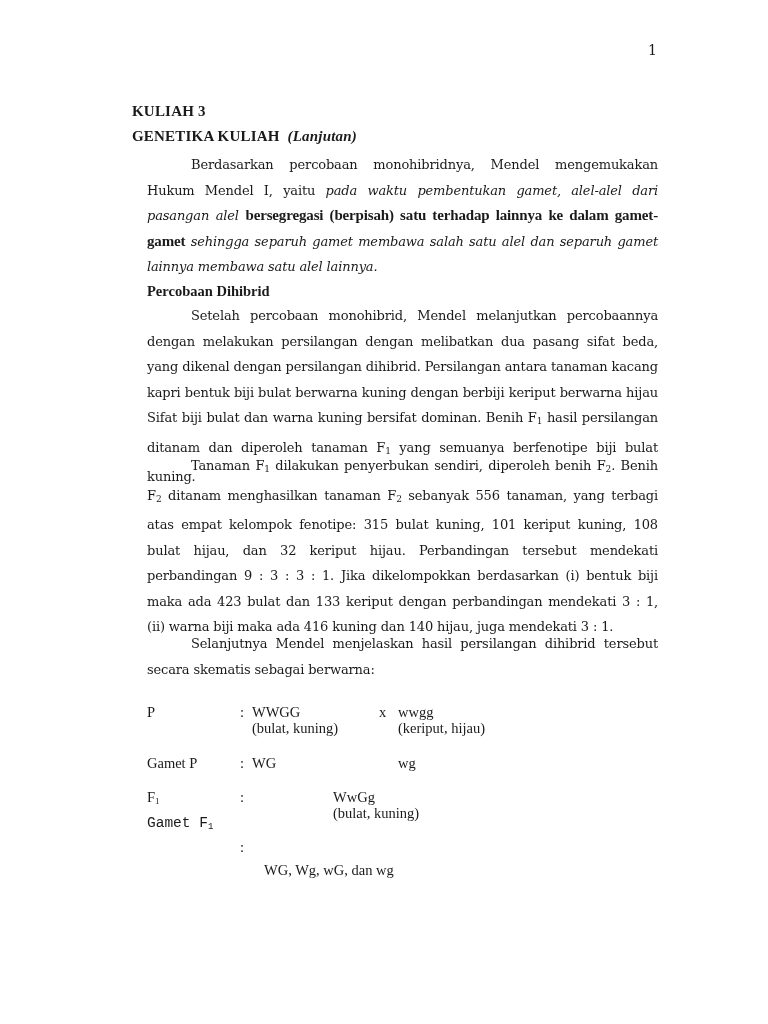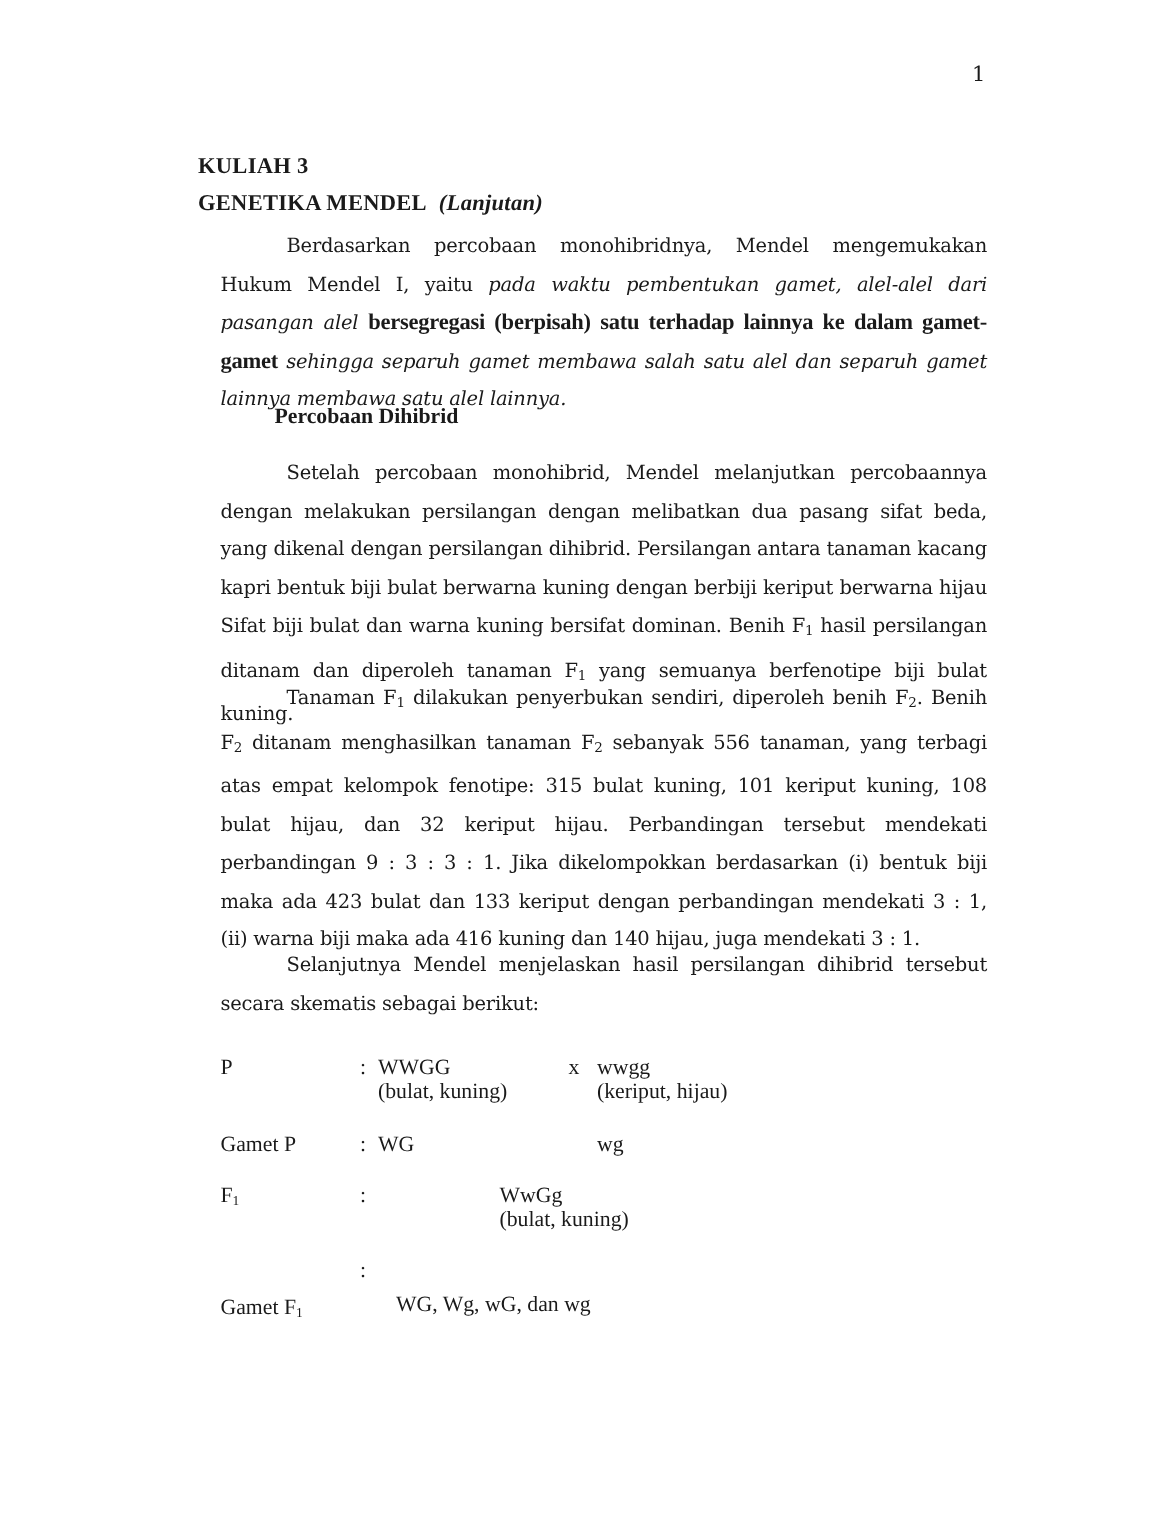--- a/index.html
+++ b/index.html
@@ -20,53 +20,53 @@
     .heading .sub { font-style: italic; margin-top: 48px; }
     .para {
       position: absolute; left: 147px; width: 511px;
       font-size: 13px; line-height: 25.5px; text-align: justify;
       font-family: "DejaVu Serif", serif; letter-spacing: -0.15px;
     }
     .para .indent { display: inline-block; width: 44px; }
     .para .it { font-style: italic; }
     .para .bi { font-weight: bold; font-family: "Liberation Serif", serif; font-size: 15px; }
     .subhead {
-      position: absolute; left: 147px; top: 270px;
-      font-family: "Liberation Serif", serif; font-weight: bold; font-size: 14.5px; margin-left: 36px;
+      position: absolute; left: 147px; top: 283px;
+      font-family: "Liberation Serif", serif; font-weight: bold; font-size: 14.5px;
     }
     .schema { position: absolute; font-family: "Liberation Serif", serif; font-size: 14.5px; line-height: 16px; }
     sub { font-size: 9px; vertical-align: -2px; }
   </style>
 </head>
 <body>
 
 <div class="page-number">1</div>
 
 <div class="heading" style="top:103px;">KULIAH 3</div>
 <div class="heading" style="top:128px;">
-  <span>GENETIKA MENDEL</span>&nbsp;
+  <span>GENETIKA KULIAH</span>&nbsp;
   <span class="sub">(Lanjutan)</span>
 </div>
 
 <div class="para" style="top:152px;">
   <span class="indent"></span><span>Berdasarkan percobaan monohibridnya, Mendel mengemukakan Hukum Mendel I, yaitu </span><span class="it">pada waktu pembentukan gamet, alel-alel dari pasangan alel </span><span class="bi">bersegregasi (berpisah) satu terhadap lainnya ke dalam gamet-gamet</span><span class="it"> sehingga separuh gamet membawa salah satu alel dan separuh gamet lainnya membawa satu alel lainnya.</span>
 </div>
 
 <div class="subhead">Percobaan Dihibrid</div>
 
 <div class="para" style="top:303px;">
   <span class="indent"></span><span>Setelah percobaan monohibrid, Mendel melanjutkan percobaannya dengan melakukan persilangan dengan melibatkan dua pasang sifat beda, yang dikenal dengan persilangan dihibrid.  Persilangan antara tanaman kacang kapri  bentuk biji bulat berwarna kuning dengan berbiji keriput berwarna hijau  Sifat biji bulat dan warna kuning bersifat dominan. Benih F</span><sub>1</sub><span> hasil persilangan ditanam dan diperoleh tanaman F</span><sub>1</sub><span> yang semuanya berfenotipe biji bulat kuning.</span>
 </div>
 
 <div class="para" style="top:453px;">
   <span class="indent"></span><span>Tanaman F</span><sub>1</sub><span> dilakukan penyerbukan sendiri, diperoleh benih F</span><sub>2</sub><span>. Benih F</span><sub>2</sub><span> ditanam menghasilkan tanaman F</span><sub>2</sub><span> sebanyak 556 tanaman, yang terbagi atas empat kelompok fenotipe: 315 bulat kuning, 101 keriput kuning, 108 bulat hijau, dan 32 keriput hijau. Perbandingan tersebut mendekati perbandingan 9 : 3 : 3 : 1. Jika dikelompokkan berdasarkan (i) bentuk biji maka ada 423 bulat dan 133 keriput dengan perbandingan mendekati 3 : 1, (ii) warna biji maka ada 416 kuning dan 140 hijau, juga mendekati 3 : 1.</span>
 </div>
 
 <div class="para" style="top:631px;">
-  <span class="indent"></span><span>Selanjutnya Mendel menjelaskan hasil persilangan dihibrid tersebut secara skematis sebagai berikut:</span>
+  <span class="indent"></span><span>Selanjutnya Mendel menjelaskan hasil persilangan dihibrid tersebut secara skematis sebagai berwarna:</span>
 </div>
 
 <div class="schema" style="top:704px; left:147px;">P</div>
 <div class="schema" style="top:704px; left:240px;">:</div>
 <div class="schema" style="top:704px; left:252px;">
   <div>WWGG</div>
   <div>(bulat, kuning)</div>
 </div>
 <div class="schema" style="top:704px; left:379px;">x</div>
 <div class="schema" style="top:704px; left:398px;">
@@ -79,15 +79,15 @@
 <div class="schema" style="top:755px; left:252px;">WG</div>
 <div class="schema" style="top:755px; left:398px;">wg</div>
 
 <div class="schema" style="top:789px; left:147px;"><span>F</span><sub>1</sub></div>
 <div class="schema" style="top:789px; left:240px;">:</div>
 <div class="schema" style="top:789px; left:333px;">
   <div>WwGg</div>
   <div>(bulat, kuning)</div>
 </div>
 
-<div class="schema" style="top:864px; left:147px;"><span>Gamet F</span><sub>1</sub></div>
+<div class="schema" style="top:815px; left:147px;font-family:Liberation Mono, monospace;"><span>Gamet F</span><sub>1</sub></div>
 <div class="schema" style="top:839px; left:240px;">:</div>
 <div class="schema" style="top:839px; left:264px;margin-top:23px;">WG, Wg, wG, dan wg</div>
 
 </body></html>

